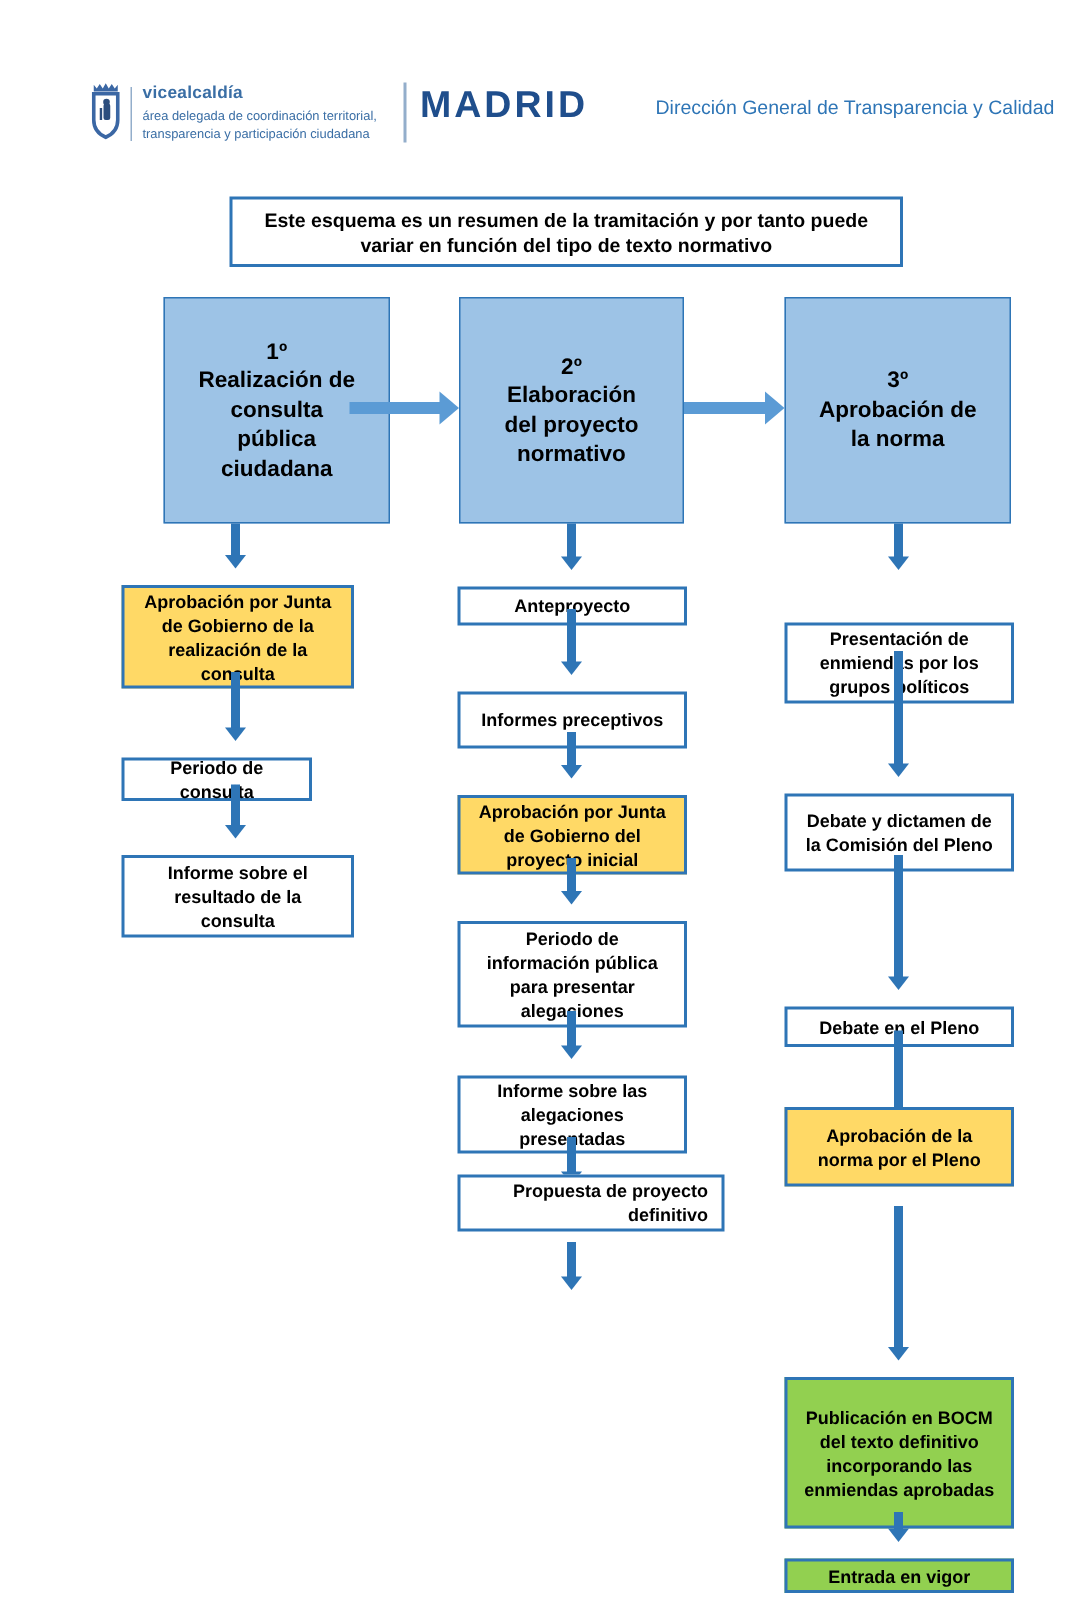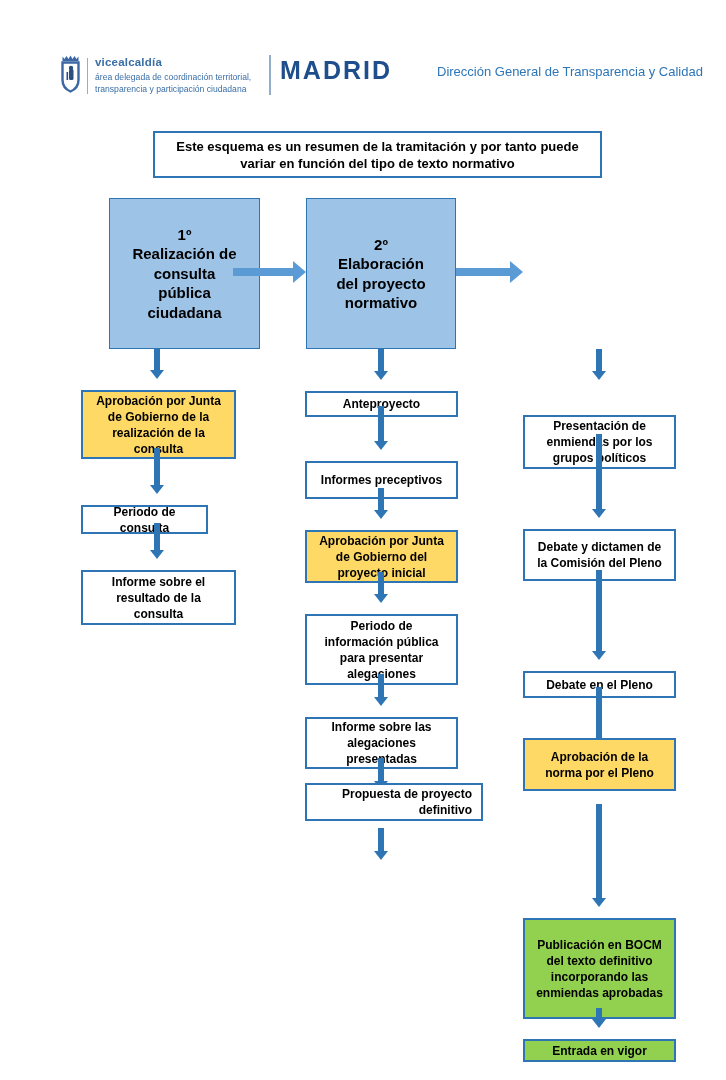--- a/index.html
+++ b/index.html
@@ -75,20 +75,24 @@
   </div>
 
   <div class="box stage" style="left:82px;top:198px;width:151px;height:151px;margin-left:27px;">
     <div>1º</div>
     <div>Realización de consulta pública ciudadana</div>
   </div>
   <div class="box stage" style="left:306px;top:198px;width:150px;height:151px;">
     <div>2º</div>
     <div>Elaboración del proyecto normativo</div>
   </div>
+  <div class="box stage" style="left:523px;top:198px;width:151px;height:151px;">
+    <div>3º</div>
+    <div>Aprobación de la norma</div>
+  </div>
 
   <div class="harrow" style="left:233px;top:261px;width:73px;">
       <i class="shaft"></i>
       <i class="head"></i>
     </div>
   <div class="harrow" style="left:456px;top:261px;width:67px;">
       <i class="shaft"></i>
       <i class="head"></i>
     </div>
 

